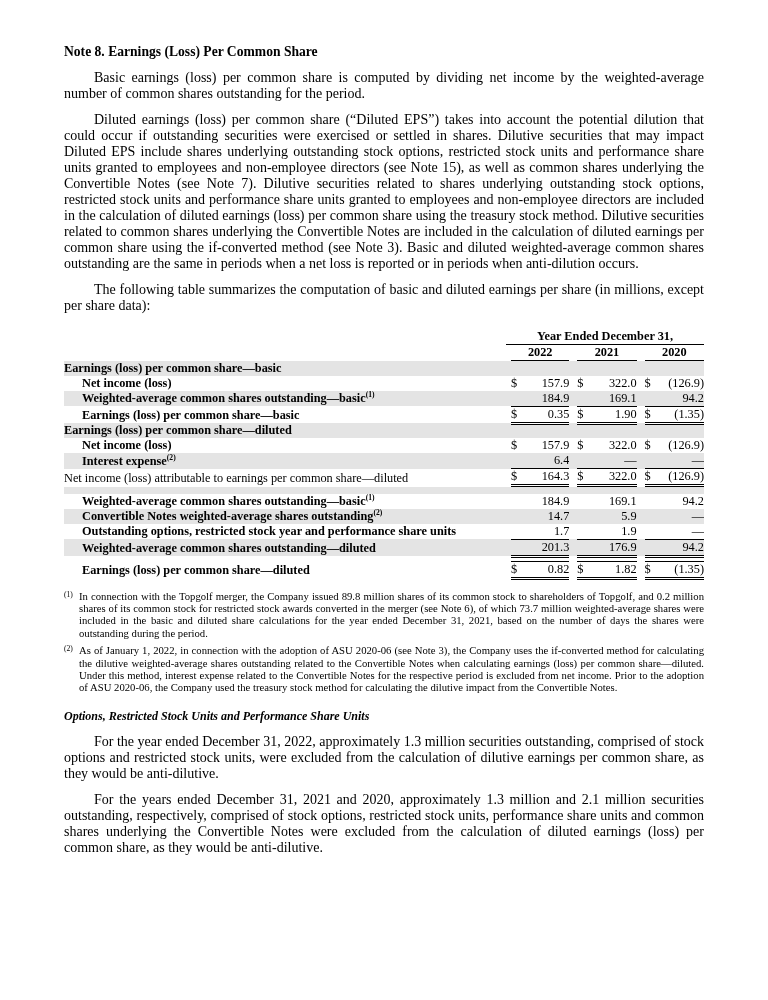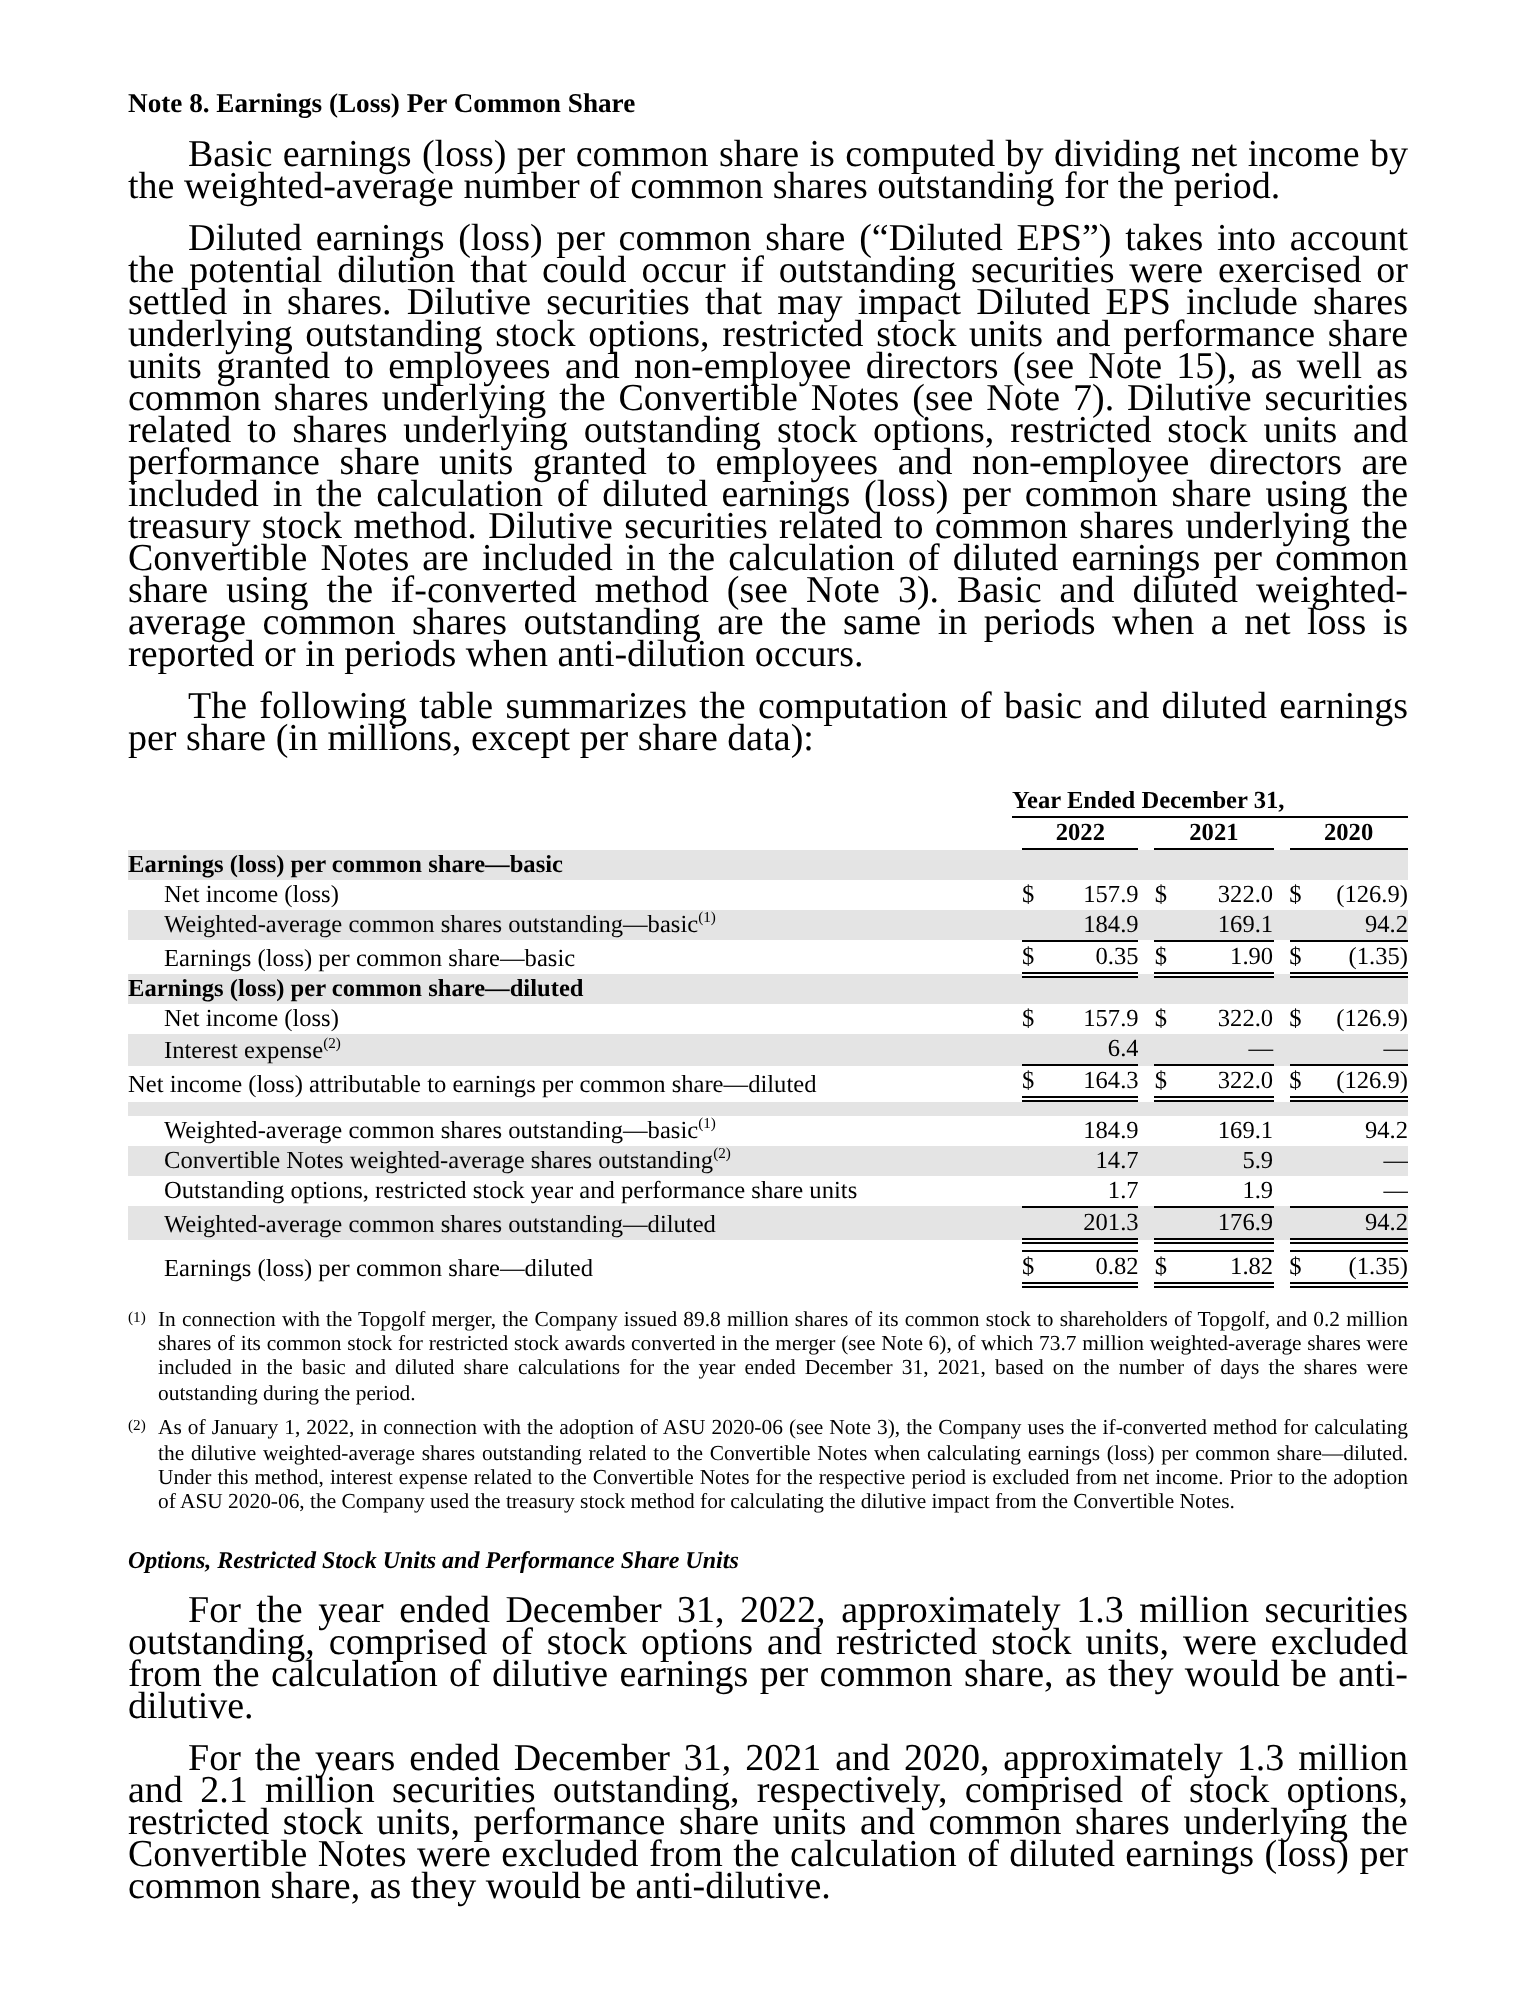--- a/index.html
+++ b/index.html
@@ -4,33 +4,33 @@
 <style>
   :root { --text:#000000; --row-shade:#e4e4e4; --page-bg:#ffffff; }
   * { box-sizing:border-box; }
   html,body { margin:0; padding:0; }
   body {
     width:768px; height:1000px; background:var(--page-bg); color:var(--text);
     font-family:"Liberation Serif", serif;
   }
   .page { position:relative; width:768px; height:1000px; padding:44px 64px 0 64px; overflow:hidden; }
   .note-heading { font-size:13.6px; font-weight:bold; margin:0; line-height:16px; }
-  .para { font-size:19px; line-height:16px; text-align:justify; margin:10px 0 0 0; text-indent:30px; }
+  .para { font-size:14px; line-height:16px; text-align:justify; margin:10px 0 0 0; text-indent:30px; }
   .subheading { font-size:12px; font-weight:bold; font-style:italic; margin:14px 0 0 0; line-height:16px; }
 
   
   table.fin { width:100%; border-collapse:collapse; margin-top:15px; font-size:12.3px; table-layout:fixed; }
   table.fin td { padding:1px 0; vertical-align:bottom; line-height:13px; height:15px; overflow:hidden; white-space:nowrap; }
   td.lbl { text-align:left; }
-  td.lbl.ind { padding-left:18px; }
+  td.lbl.ind { padding-left:18px;font-weight:bold; }
   td.lbl.sect { font-weight:bold; }
   td.cur { text-align:left; }
   td.val { text-align:right; padding-right:2px; }
   tr.shade td { background:var(--row-shade); }
-  td.spanhead { font-weight:bold; text-align:left; border-bottom:1.5px solid #000; }
+  td.spanhead { font-weight:bold; text-align:center; border-bottom:1.5px solid #000; }
   td.year { font-weight:bold; text-align:center; border-bottom:1.5px solid #000; }
   tr.tot td.cur, tr.tot td.val { border-top:1px solid #000; border-bottom:3px double #000; }
   tr.sp td { height:8px; padding:0; }
   tr.sp2 td { height:5px; padding:0; }
   sup.ref { font-size:7.6px; line-height:0; vertical-align:super; }
 
   
   .footnotes { margin-top:10px; }
   .footnote { position:relative; padding-left:15px; font-size:10.7px; line-height:12.4px; text-align:justify; margin-top:5px; }
   .fnmark { position:absolute; left:0; top:-1px; font-size:7.6px; }

